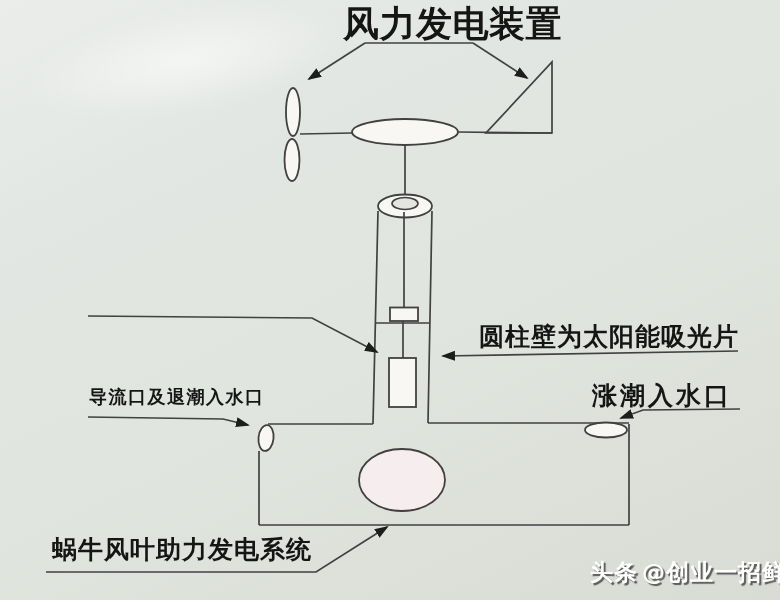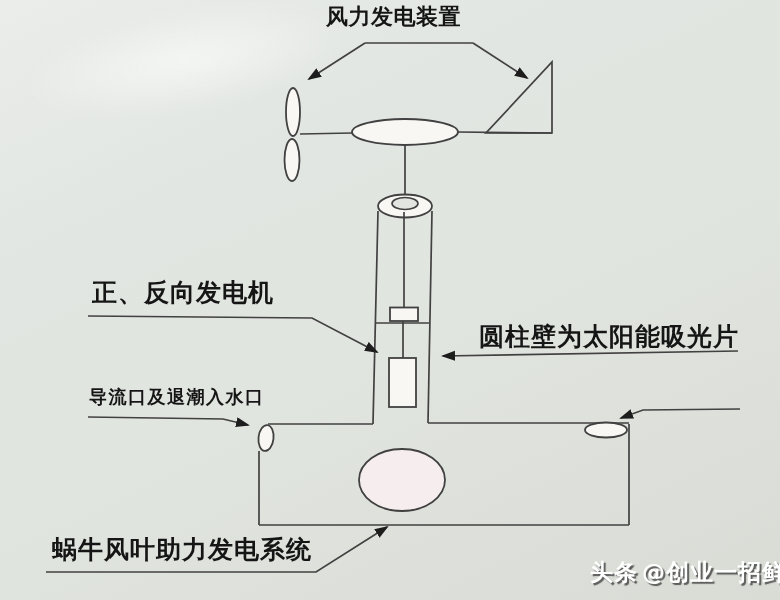--- a/index.html
+++ b/index.html
@@ -14,21 +14,21 @@
     background:radial-gradient(ellipse at center,rgba(255,255,255,.6) 0%,rgba(255,255,255,0) 70%);
     transform:rotate(-10deg);filter:blur(7px);pointer-events:none;
   }
   svg.diagram{position:absolute;left:0;top:0;}
   .shape{stroke:#414141;stroke-width:1.8;fill:#f8f7f3;}
   .wire{stroke:#414141;stroke-width:1.7;fill:none;}
   .lbl{
     position:absolute;color:#151515;font-weight:bold;white-space:nowrap;
     line-height:1.05;
   }
-  .lbl-title{left:326px;top:5px;font-size:22px;letter-spacing:.5px;text-align:right;}
+  .lbl-title{left:343px;top:5px;font-size:36px;letter-spacing:.5px;text-align:right;}
   .lbl-generator{left:92px;top:280px;font-size:25px;letter-spacing:1px;}
   .lbl-solar{left:479px;top:324px;font-size:25px;letter-spacing:1px;}
   .lbl-ebb{left:89px;top:388px;font-size:18px;letter-spacing:1.5px;}
   .lbl-flood{left:592px;top:383px;font-size:25px;letter-spacing:3px;}
   .lbl-snail{left:52px;top:537px;font-size:25px;letter-spacing:1px;}
   .watermark{
     position:absolute;left:590px;top:557px;font-size:23px;font-weight:bold;
     color:#ffffff;letter-spacing:1px;white-space:nowrap;
     text-shadow:2px 2px 1px rgba(75,75,75,.9);
   }
@@ -79,21 +79,21 @@
     <ellipse cx="402" cy="480" rx="43" ry="31" fill="#f6edee" stroke="#414141" stroke-width="1.8"></ellipse>
 
     <path class="wire" marker-end="url(#ah)" d="M88,316 L312,318 L377,352"></path>
     <path class="wire" marker-end="url(#ah)" d="M738,351 L443,356"></path>
     <path class="wire" marker-end="url(#ah)" d="M88,417 L223,419 L248,425"></path>
     <path class="wire" marker-end="url(#ah)" d="M740,409 L643,410 L621,418"></path>
     <path class="wire" marker-end="url(#ah)" d="M46,572 L316,572 L387,527"></path>
   </svg>
 
   <div class="lbl lbl-title">风力发电装置</div>
-  <div class="lbl lbl-generator">正、反向发电机</div>
   <div class="lbl lbl-solar">圆柱壁为太阳能吸光片</div>
   <div class="lbl lbl-ebb">导流口及退潮入水口</div>
+  <div class="lbl lbl-flood">涨潮入水口</div>
   <div class="lbl lbl-snail">蜗牛风叶助力发电系统</div>
 
   <div class="watermark">
     <span>头条</span><span>@创业一招鲜</span>
   </div>
 </div>
 
 </body></html>

